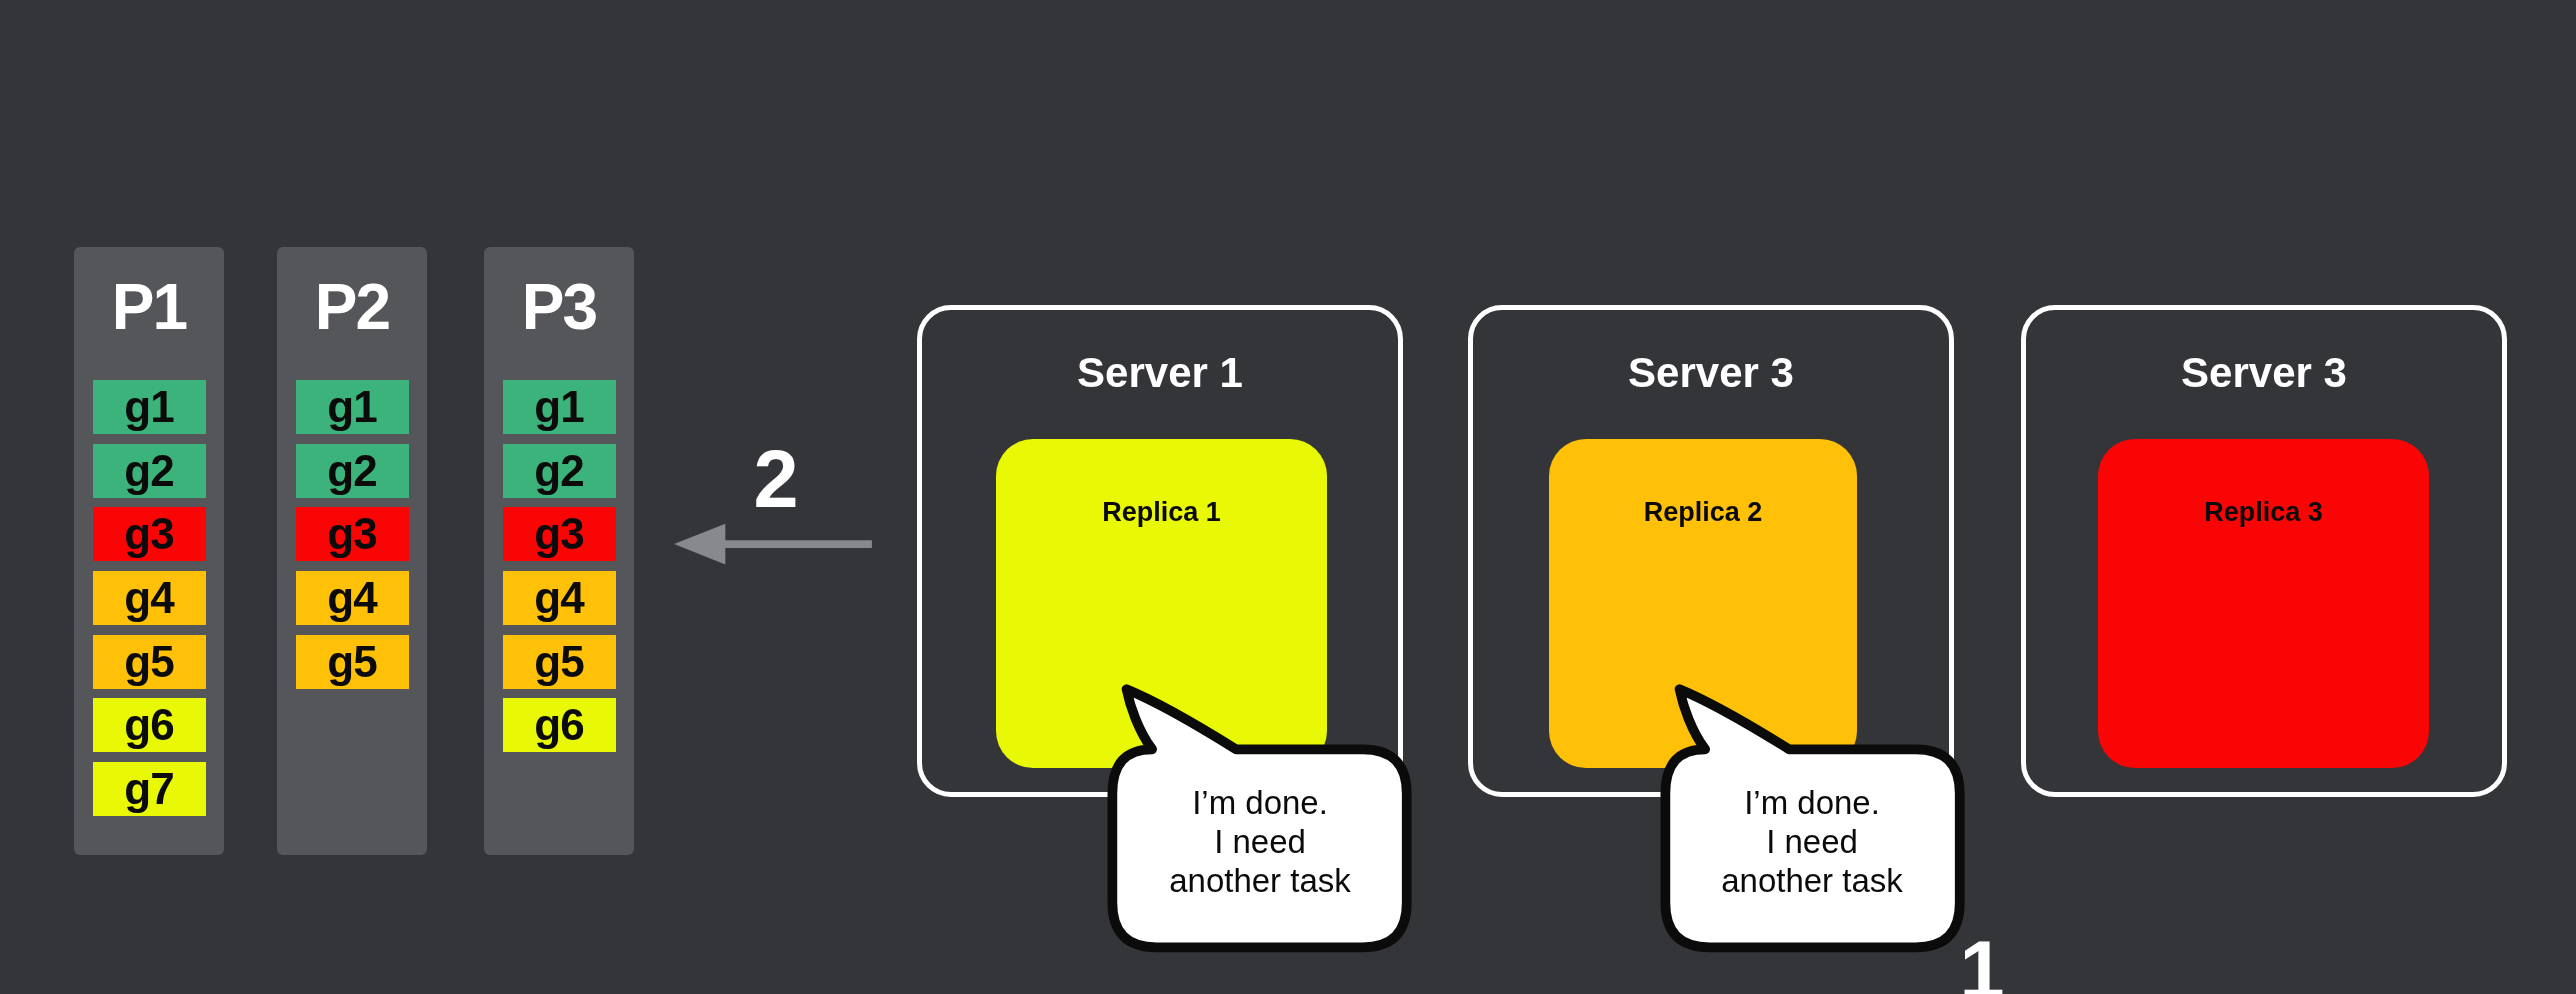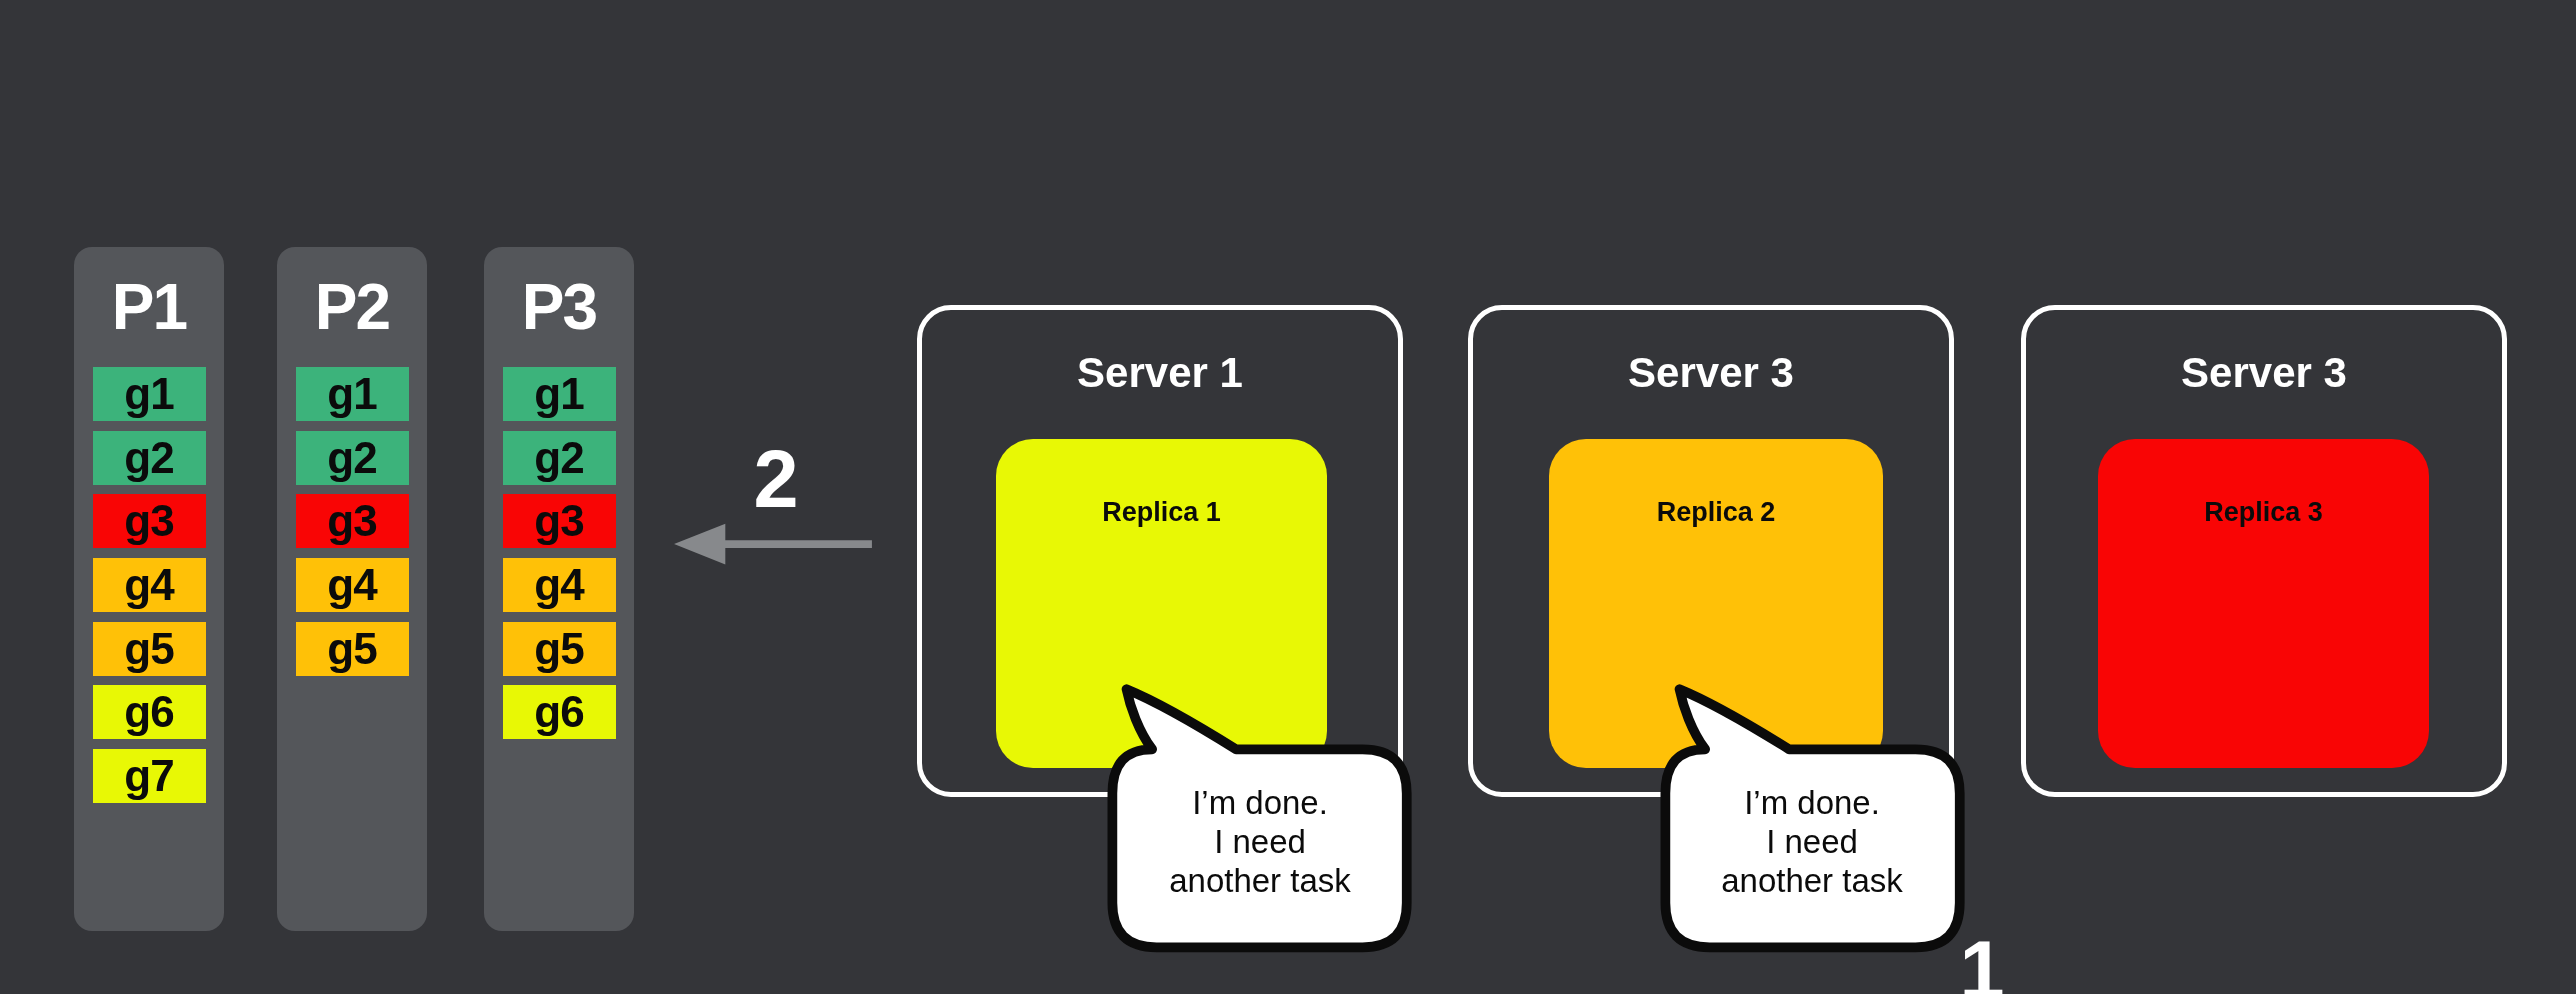--- a/index.html
+++ b/index.html
@@ -2,29 +2,29 @@
 <html style="font-size:14px"><head>
 <meta charset="utf-8">
 <style>
   html,body{margin:0;padding:0;background:#343539;}
   .canvas{
     position:relative;width:2576px;height:994px;overflow:hidden;
     background:#343539;font-family:"Liberation Sans",sans-serif;
   }
   
   .partition{
-    position:absolute;top:247px;width:150px;height:684px;
-    background:#54565A;border-radius:18px;
+    position:absolute;top:247px;width:150px;height:608px;
+    background:#54565A;border-radius:6px;
   }
   .partition-title{
     margin-top:23px;text-align:center;
     font-size:64px;font-weight:bold;color:#ffffff;letter-spacing:-1.8px;
   }
   .tasks{
-    position:absolute;top:120px;left:18.6px;width:113px;
+    position:absolute;top:133px;left:18.6px;width:113px;
     display:flex;flex-direction:column;gap:9.7px;
   }
   .task{
     height:54px;display:flex;align-items:center;justify-content:center;
     font-size:44px;font-weight:bold;color:#0b0b0b;letter-spacing:-0.9px;
   }
   
   .server{
     position:absolute;top:305px;width:486px;height:492px;box-sizing:border-box;
     border:5.3px solid #ffffff;border-radius:34px;
@@ -105,21 +105,21 @@
   <div class="server" style="left:917px">
     <div class="server-title">Server 1</div>
   </div>
   <div class="replica" style="left: 996px; background-color: rgb(232, 248, 5);">
     <div class="replica-title">Replica 1</div>
   </div>
 
   <div class="server" style="left:1468px">
     <div class="server-title">Server 3</div>
   </div>
-  <div class="replica" style="left: 1549px; width: 334px; background-color: rgb(255, 193, 7);">
+  <div class="replica" style="left: 1549px; width: 308px; background-color: rgb(255, 193, 7);">
     <div class="replica-title">Replica 2</div>
   </div>
 
   <div class="server" style="left:2021px">
     <div class="server-title">Server 3</div>
   </div>
   <div class="replica" style="left: 2098px; background-color: rgb(249, 5, 5);">
     <div class="replica-title">Replica 3</div>
   </div>
 

